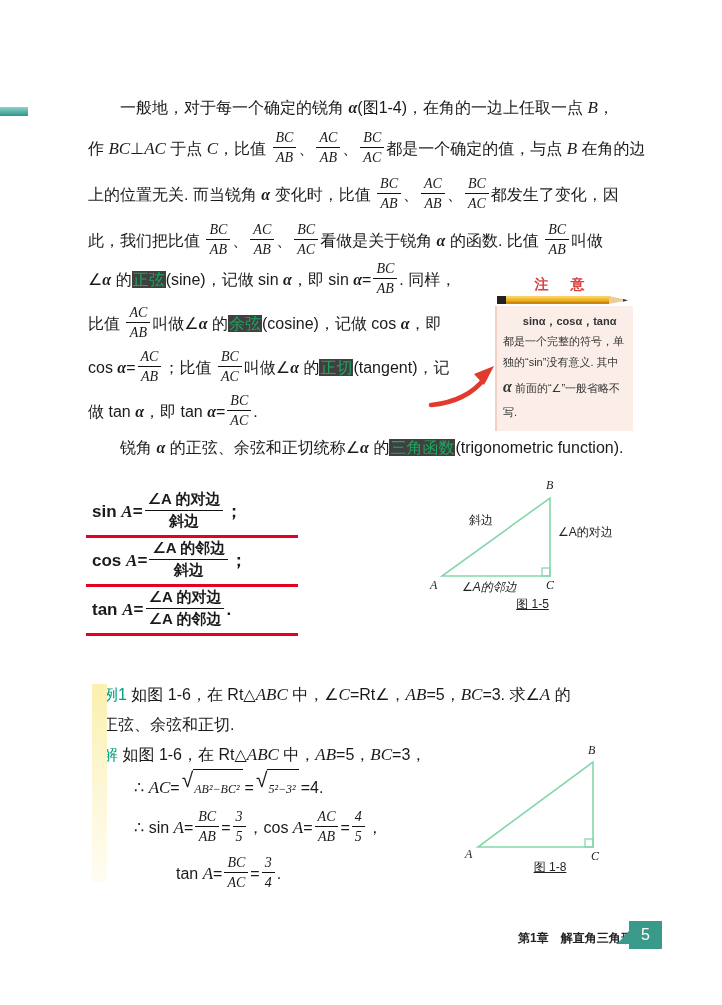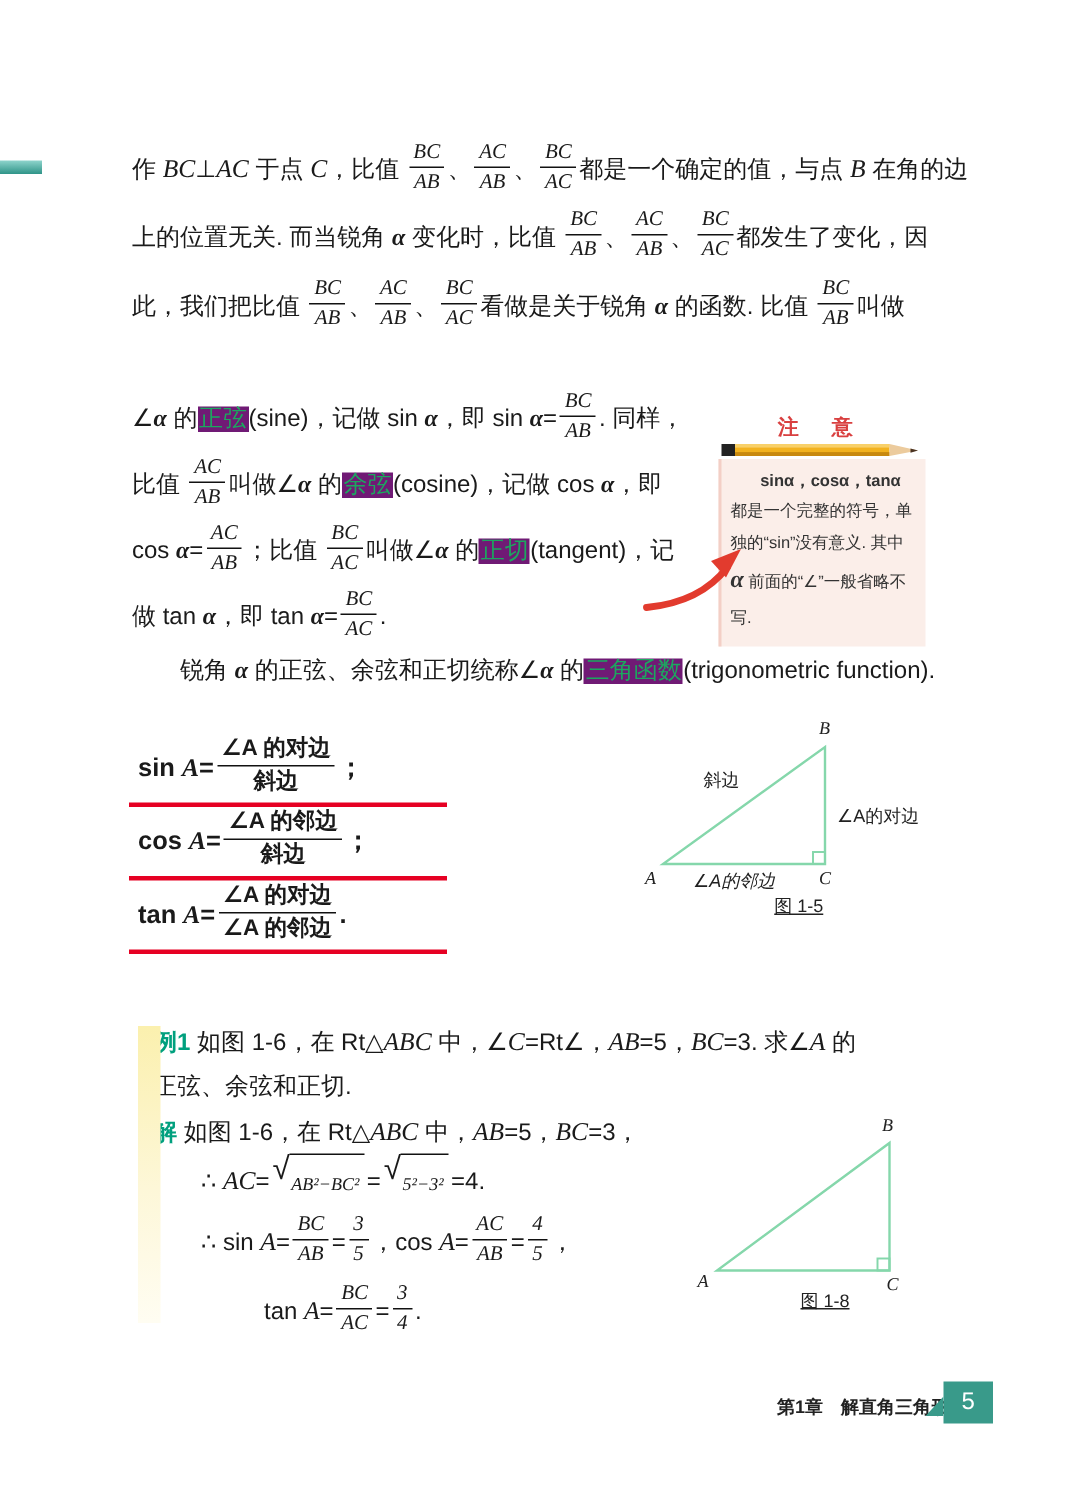--- a/index.html
+++ b/index.html
@@ -11,22 +11,22 @@
             background:linear-gradient(#8ed4cc,#2f9488);}
 
   
   .tline{white-space:nowrap;height:46px;line-height:46px;}
   .tline.thin{height:30px;line-height:30px;}
   .indent{padding-left:32px;}
 
   .mi{font-family:"Liberation Serif","DejaVu Serif",serif;font-style:italic;font-size:17px;}
   .mbi{font-family:"Liberation Serif","DejaVu Serif",serif;font-style:italic;font-weight:bold;font-size:16px;}
   .mb{font-weight:bold;}
-  .tb{color:#00a07e;font-weight:bold;}
-  .hl{color:#1ca75f;background:#701a75;padding:0 1px;}
+  .tb{color:#00a07e;font-weight:normal;}
+  .hl{color:#1ca75f;background:#404040;padding:0 1px;}
 
   .frac{display:inline-flex;flex-direction:column;vertical-align:middle;text-align:center;
         margin:0 2px;font-family:"Liberation Serif","DejaVu Serif",serif;font-style:italic;
         font-size:14px;line-height:1.25;position:relative;top:-2px;}
   .fnum{border-bottom:1px solid #111;padding:0 3px 1px;}
   .fden{padding-top:1px;}
   .frac.cn{font-family:"Liberation Sans","DejaVu Sans",sans-serif;font-style:normal;
            font-weight:bold;font-size:15px;}
 
   .sqrt{display:inline-flex;align-items:flex-start;vertical-align:middle;margin:0 2px;position:relative;top:-1px;}
@@ -37,21 +37,21 @@
   
   .para1{position:absolute;left:88px;top:90px;width:560px;}
   .para1 .first{height:36px;line-height:36px;}
   .para2{position:absolute;left:88px;top:258px;width:400px;}
   .para2 .tline{height:44px;line-height:44px;}
   .para3{position:absolute;left:88px;top:434px;width:560px;}
   .para3 .tline{height:28px;line-height:28px;}
   .para4{position:absolute;left:88px;top:638px;width:560px;}
 
   
-  .note{position:absolute;left:479px;top:276px;width:138px;}
+  .note{position:absolute;left:495px;top:276px;width:138px;}
   .note-title{color:#d94040;font-weight:bold;font-size:14px;text-align:center;letter-spacing:9px;height:17px;line-height:17px;}
   .note-pencil{display:block;margin:1px 0 0 0;}
   .note-body{background:#fbeee9;border-left:2px solid #f3cfc6;padding:5px 6px 9px;
              font-size:11px;line-height:1.85;color:#333;text-indent:1.8em;white-space:normal;}
   .arrow-wrap{position:absolute;left:426px;top:362px;}
 
   
   .formulas{position:absolute;left:86px;top:490px;}
   .formula-row{display:block;width:206px;border-bottom:3px solid #e60023;
                padding:2px 0 3px 6px;height:40px;line-height:40px;white-space:nowrap;
@@ -87,20 +87,21 @@
   .badge-ptr{position:absolute;left:-12px;top:10px;}
 </style>
 </head>
 <body>
 
 <div class="page">
 
   <div class="edge-tab"></div>
 
   <div class="para1">
+    <div class="tline first indent">一般地，对于每一个确定的锐角 <span class="mbi">α</span>(图1-4)，在角的一边上任取一点 <span class="mi">B</span>，</div>
     <div class="tline">作 <span class="mi">BC</span>⊥<span class="mi">AC</span> 于点 <span class="mi">C</span>，比值 <span class="frac">
           <span class="fnum">BC</span>
           <span class="fden">AB</span>
         </span>、<span class="frac">
           <span class="fnum">AC</span>
           <span class="fden">AB</span>
         </span>、<span class="frac">
           <span class="fnum">BC</span>
           <span class="fden">AC</span>
         </span>都是一个确定的值，与点 <span class="mi">B</span> 在角的边</div>
@@ -190,21 +191,21 @@
         </span>.</div>
   </div>
 
   <div class="figure fig15">
     <svg width="215" height="132" viewBox="0 0 215 132">
       <polygon points="17,98 125,98 125,20" fill="none" stroke="#85d7ab" stroke-width="1.6"></polygon>
       <rect x="117" y="90" width="8" height="8" fill="none" stroke="#85d7ab" stroke-width="1.3"></rect>
     </svg>
     <span class="flabel v" style="left:121px;top:0px;">B</span>
     <span class="flabel" style="left:44px;top:34px;">斜边</span>
-    <span class="flabel" style="left:133px;top:58px;">∠A的对边</span>
+    <span class="flabel" style="left:133px;top:46px;">∠A的对边</span>
     <span class="flabel v" style="left:5px;top:100px;">A</span>
     <span class="flabel" style="left:37px;top:101px;font-style:italic;">∠A的邻边</span>
     <span class="flabel v" style="left:121px;top:100px;">C</span>
     <div class="fcaption" style="top:118px;">图 1-5</div>
   </div>
 
 
   <div class="example">
     <div class="ex-bar"></div>
     <div class="tline l1 indent"><span class="tb">例1</span>  如图 1-6，在 Rt△<span class="mi">ABC</span> 中，∠<span class="mi">C</span>=Rt∠，<span class="mi">AB</span>=5，<span class="mi">BC</span>=3. 求∠<span class="mi">A</span> 的</div>

